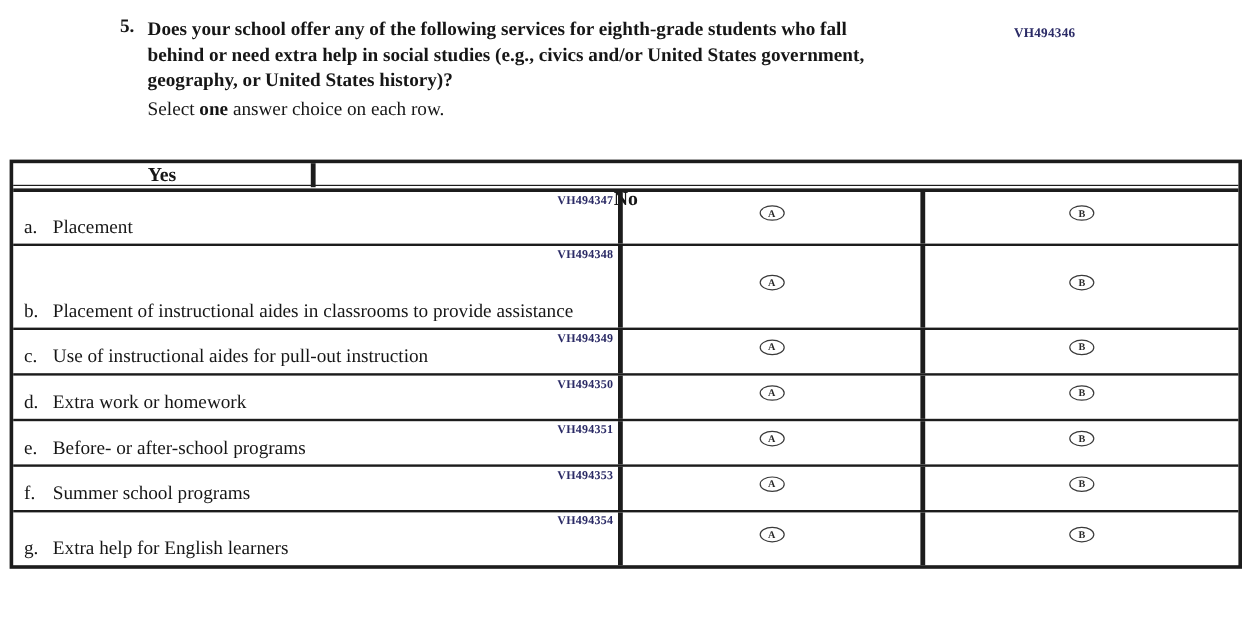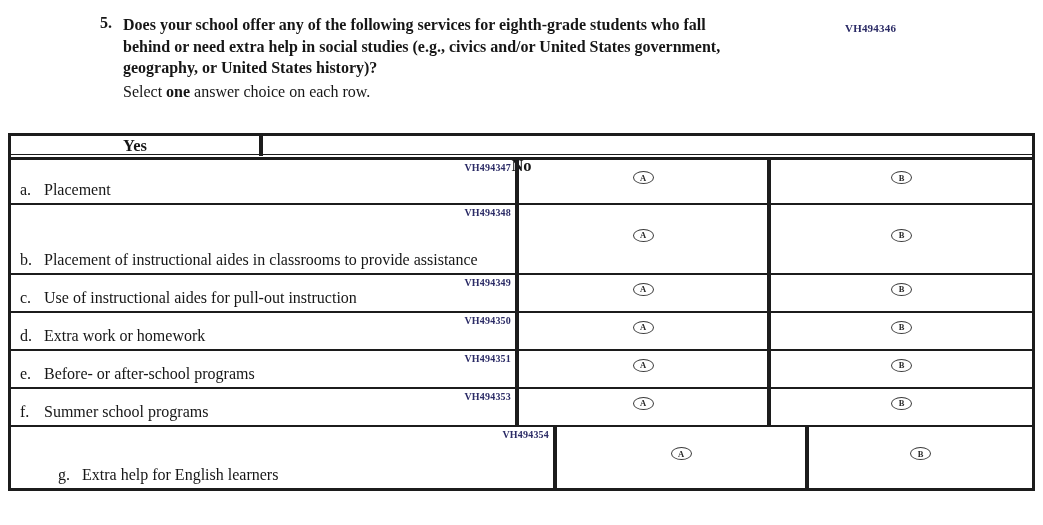--- a/index.html
+++ b/index.html
@@ -61,21 +61,21 @@
   .tbody { border-top: 3px solid #1c1c1c; margin-top: 2px; }
   .stub-w   { width: 508px; border-right: 4px solid #1c1c1c; position: relative; }
   .yes-w    { width: 252px; border-right: 4px solid #1c1c1c; position: relative; }
   .no-w     { flex: 1; position: relative; }
   .hcell {
     display: flex; align-items: center; justify-content: center;
     font-weight: bold; font-size: 16.5px;
   }
   .trow { display: flex; border-bottom: 2px solid #1c1c1c; }
   .trow:last-child { border-bottom: none; }
-  .h45 { height: 45px; } .h60 { height: 70px; } .h46 { height: 38px; } .h47 { height: 61px; padding-left: 38px; }
+  .h45 { height: 45px; } .h60 { height: 70px; } .h46 { height: 38px; } .h47 { height: 44px; }
   .rcode {
     position: absolute;
     top: 2px; right: 4px;
     font-size: 10px;
     font-weight: bold;
     color: #2b2b66;
     letter-spacing: 0.2px;
   }
   .rlabel {
     position: absolute;

